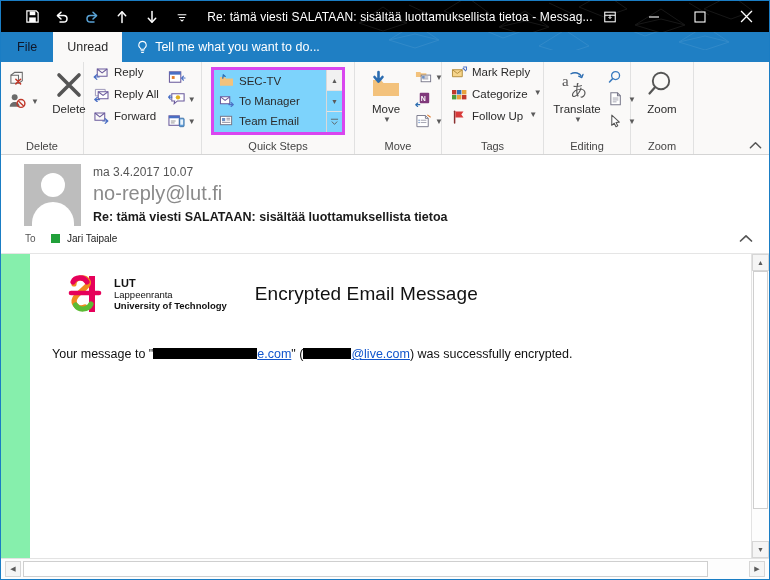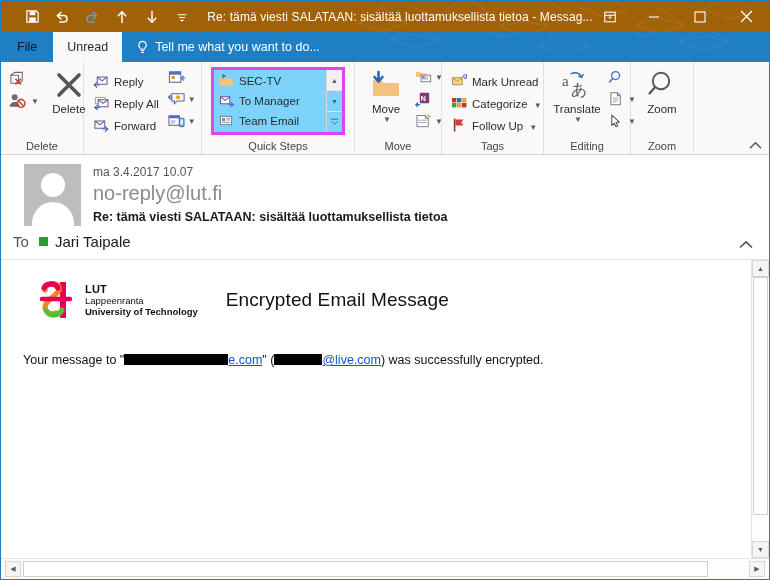--- a/index.html
+++ b/index.html
@@ -18,21 +18,21 @@
     border: 1px solid #1a7dc4;
     box-sizing: border-box;
     background: #fff;
     display: flex;
     flex-direction: column;
   }
 
   
   .titlebar {
     height: 31px;
-    background: #a16207;
+    background: #000000;
     display: flex;
     align-items: center;
     position: relative;
     flex: 0 0 auto;
     overflow: hidden;
     text-align: right;
   }
   .titlebar .watermark {
     position: absolute; right: 0; top: 0; bottom: 0; width: 420px;
     opacity: .16; pointer-events: none;
@@ -118,21 +118,21 @@
     font-size: 11px; color: #444; position: relative;
   }
   .big-btn {
     display: flex; flex-direction: column; align-items: center; justify-content: flex-start;
     padding: 2px 6px; min-width: 44px; cursor: default;
   }
   .big-btn .ico { height: 34px; display:flex; align-items:center; justify-content:center; }
   .big-btn .lbl { font-size: 11.5px; margin-top: 1px; text-align:center; line-height: 12px;}
   .small-col { display: flex; flex-direction: column; justify-content: flex-start; }
   .small-btn {
-    display: flex; align-items: flex-end; gap: 4px;
+    display: flex; align-items: flex-start; gap: 4px;
     height: 22px; padding: 0 5px 0 3px; cursor: default; white-space: nowrap;
   }
   .small-btn .ico { width: 18px; display: flex; align-items:center; justify-content:center; }
   .caret { color: #5a5a5a; font-size: 8px; margin-left: 2px; }
   .icon-only { display:flex; align-items:center; height:22px; padding: 0 2px; }
 
   
   .qs-gallery {
     border: 3px solid #d946ef; background: #7dd3fc;
     display: flex; width: 128px; height: 62px; margin-top: 1px; text-align: center;
@@ -168,35 +168,36 @@
   }
   .avatar .body {
     position:absolute; width: 42px; height: 30px; border-radius: 21px 21px 0 0;
     background: #fff; left: 50%; transform: translateX(-50%); bottom: -6px;
   }
   .hdr-text { flex: 1; min-width: 0; }
   .msg-date { font-size: 12px; color: #555; line-height: 14px; padding-top: 1px;}
   .msg-from { font-size: 20px; color: #8a8a8a; line-height: 26px; font-weight: 400; margin-top: 1px;}
   .msg-subject { font-size: 12.5px; color: #1a1a1a; font-weight: bold; line-height: 18px; margin-top: 2px;}
   .to-row {
-    display: flex; align-items: center; gap: 0px; padding: 7px 0 9px 12px;
-    font-size: 15px; color: #444;
+    display: flex; align-items: center; gap: 0px; padding: 7px 0 9px 24px;
+    font-size: 10px; color: #444;
   }
   .to-label { width: 26px; color: #555; }
   .presence { width: 9px; height: 9px; background: #21a03a; margin-right: 7px; }
   .to-name { color: #1a1a1a; }
   .hdr-chevron {
     position: absolute; right: 14px; bottom: 6px; color: #555;
     width: 18px; height: 18px; display:flex; align-items:center; justify-content:center;
   }
 
   
   .bodywrap {
     flex: 1; display: flex; position: relative; min-height: 0;
     background: #86efac;
+    padding-left: 29px;
   }
   .bodypane {
     flex: 1; position: relative; overflow: hidden; background: #fff;
     padding: 18px 0 0 0;
   }
   .lut-header { display: flex; align-items: center; padding-left: 36px; }
   .lut-logo { width: 40px; height: 44px; flex: 0 0 auto; margin-right: 8px;}
   .lut-words { font-family: "Liberation Sans", sans-serif; color: #111; }
   .lut-words .l1 { font-size: 11px; font-weight: bold; line-height: 12px; letter-spacing: .2px;}
   .lut-words .l2 { font-size: 9.5px; line-height: 11px; }
@@ -556,21 +557,21 @@
         <div class="small-col">
           <div class="small-btn">
             <span class="ico">
               <svg width="16" height="14" viewBox="0 0 17 15">
                   <path d="M1.5 4 L12 4 L12 11.5 L1.5 11.5 Z" fill="#f6d58c" stroke="#b08b3a" stroke-width="1"></path>
                   <path d="M1.5 4 L6.7 8 L12 4" fill="none" stroke="#b08b3a" stroke-width="1"></path>
                   <path d="M12.5 2 L16 5.5" stroke="#4a6fc4" stroke-width="1.3"></path>
                   <path d="M13 1 L16.6 1 L16.6 4.6" fill="none" stroke="#4a6fc4" stroke-width="1.1"></path>
                 </svg>
             </span>
-            <span>Mark Unread</span>
+            <span>Mark Reply</span>
           </div>
           <div class="small-btn">
             <span class="ico">
               <svg width="16" height="14" viewBox="0 0 16 14">
                   <rect x="1" y="2" width="4.4" height="4.4" fill="#c0392b"></rect>
                   <rect x="6" y="2" width="4.4" height="4.4" fill="#2f6fb5"></rect>
                   <rect x="11" y="2" width="4.4" height="4.4" fill="#e8a33d"></rect>
                   <rect x="1" y="7" width="4.4" height="4.4" fill="#4f9b3a"></rect>
                   <rect x="6" y="7" width="4.4" height="4.4" fill="#e8a33d"></rect>
                   <rect x="11" y="7" width="4.4" height="4.4" fill="#c0392b"></rect>

